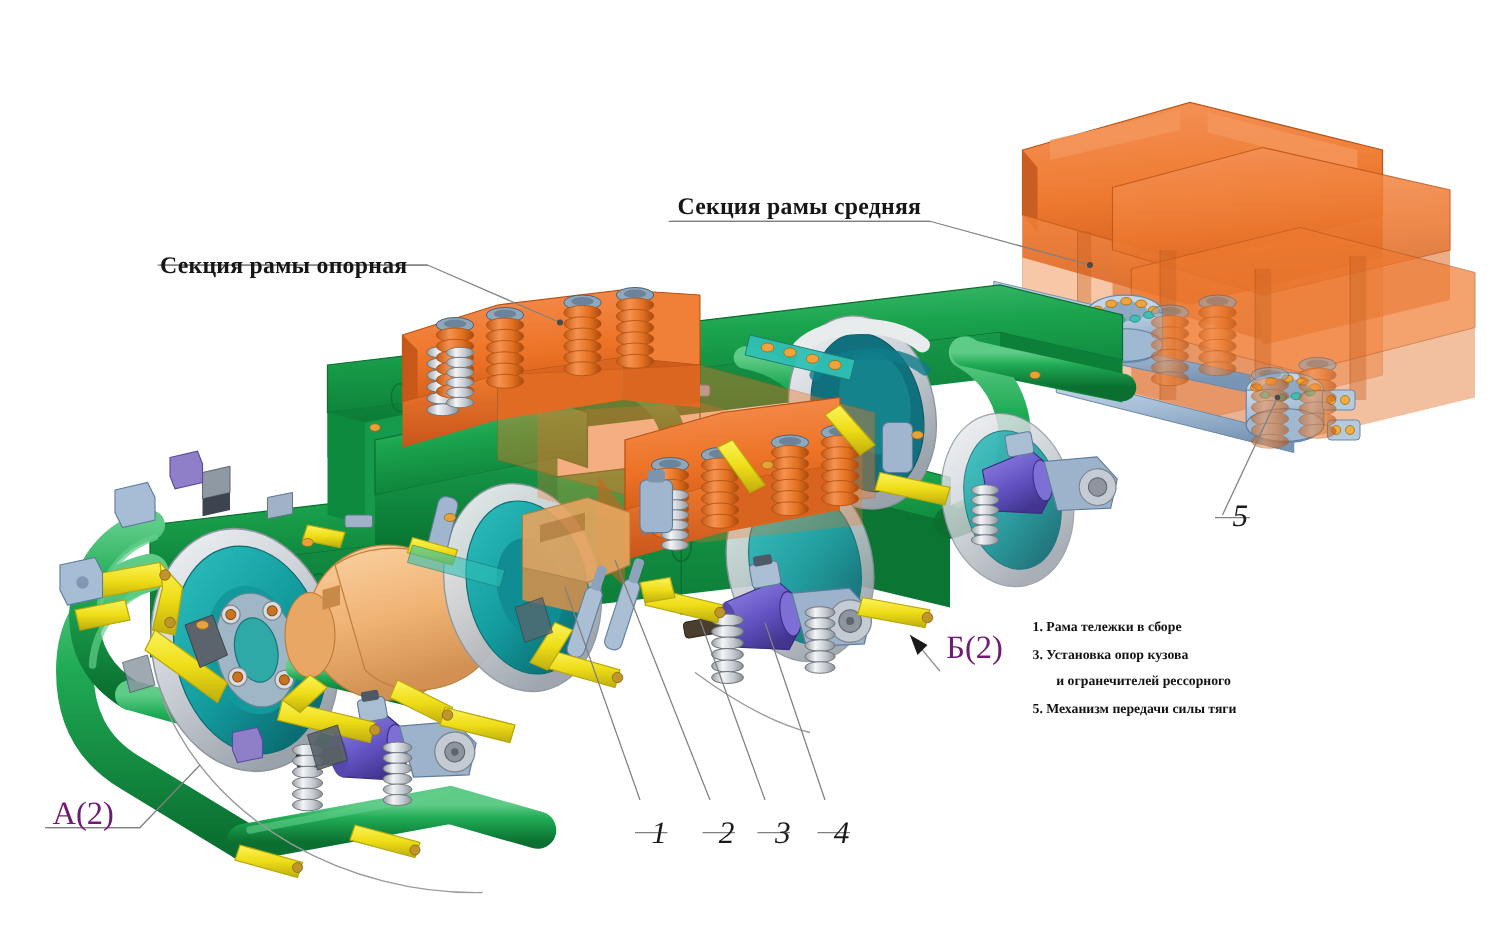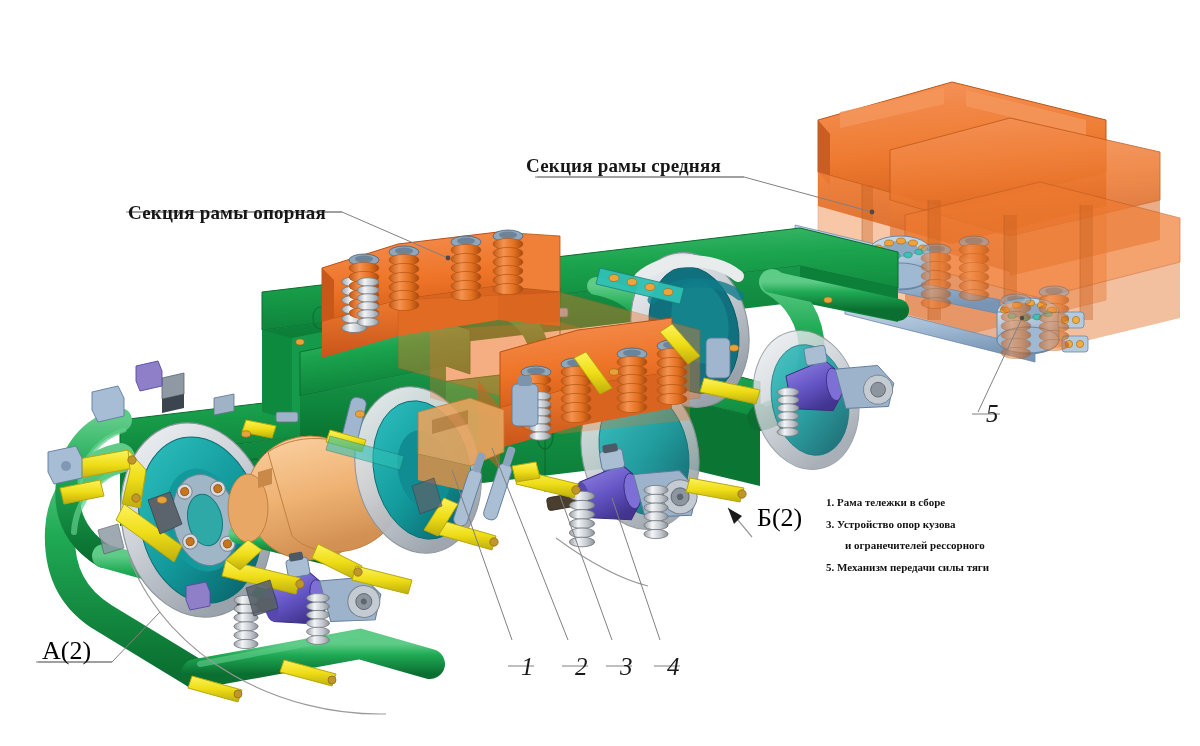--- a/index.html
+++ b/index.html
@@ -30,21 +30,21 @@
     font-family: "Liberation Serif", serif;
     font-weight: bold;
     font-size: 19px;
     color: #161616;
     letter-spacing: 0.2px;
   }
   .section-mark {
     font-family: "Liberation Serif", serif;
     font-weight: normal;
     font-size: 26px;
-    color: #000000;
+    color: #701a75;
   }
   .callout-num {
     font-family: "Liberation Serif", serif;
     font-style: italic;
     font-size: 25px;
     color: #1a1a1a;
   }
   .legend {
     position: absolute;
     left: 826px;
@@ -628,40 +628,40 @@
     </g>
 
     <g>
       <path d="M752,537 L728,508" stroke="#9a9a9a" stroke-width="1.2" fill="none"></path>
       <path d="M728,508 L742,516 L734,524 Z" fill="#1a1a1a"></path>
     </g>
   </svg>
 
   <div class="anno label-head" style="left:128px; top:190px;margin-top:12px;">Секция рамы опорная</div>
 
-  <div class="anno label-head" style="left:526px; top:155px;">Секция рамы средняя</div>
+  <div class="anno label-head" style="left:542px; top:155px;">Секция рамы средняя</div>
 
   <div class="anno section-mark" style="left:42px; top:636px;">A(2)</div>
 
   <div class="anno section-mark" style="left:757px; top:503px;">Б(2)</div>
 
   <div class="anno callout-num" style="left:521px; top:653px;">1</div>
   <div class="anno callout-num" style="left:575px; top:653px;">2</div>
   <div class="anno callout-num" style="left:620px; top:653px;">3</div>
   <div class="anno callout-num" style="left:667px; top:653px;">4</div>
   <div class="anno callout-num" style="left:986px; top:400px;">5</div>
 
   <div class="legend">
     <span class="legend-row">
       <span>1.</span>
       <span>Рама тележки в сборе</span>
     </span>
     <span class="legend-row">
       <span>3.</span>
-      <span>Устройство опор кузова</span>
+      <span>Установка опор кузова</span>
     </span>
     <span class="legend-row indent">
       <span>и огранечителей рессорного</span>
     </span>
     <span class="legend-row">
       <span>5.</span>
       <span>Механизм передачи силы тяги</span>
     </span>
   </div>
 

